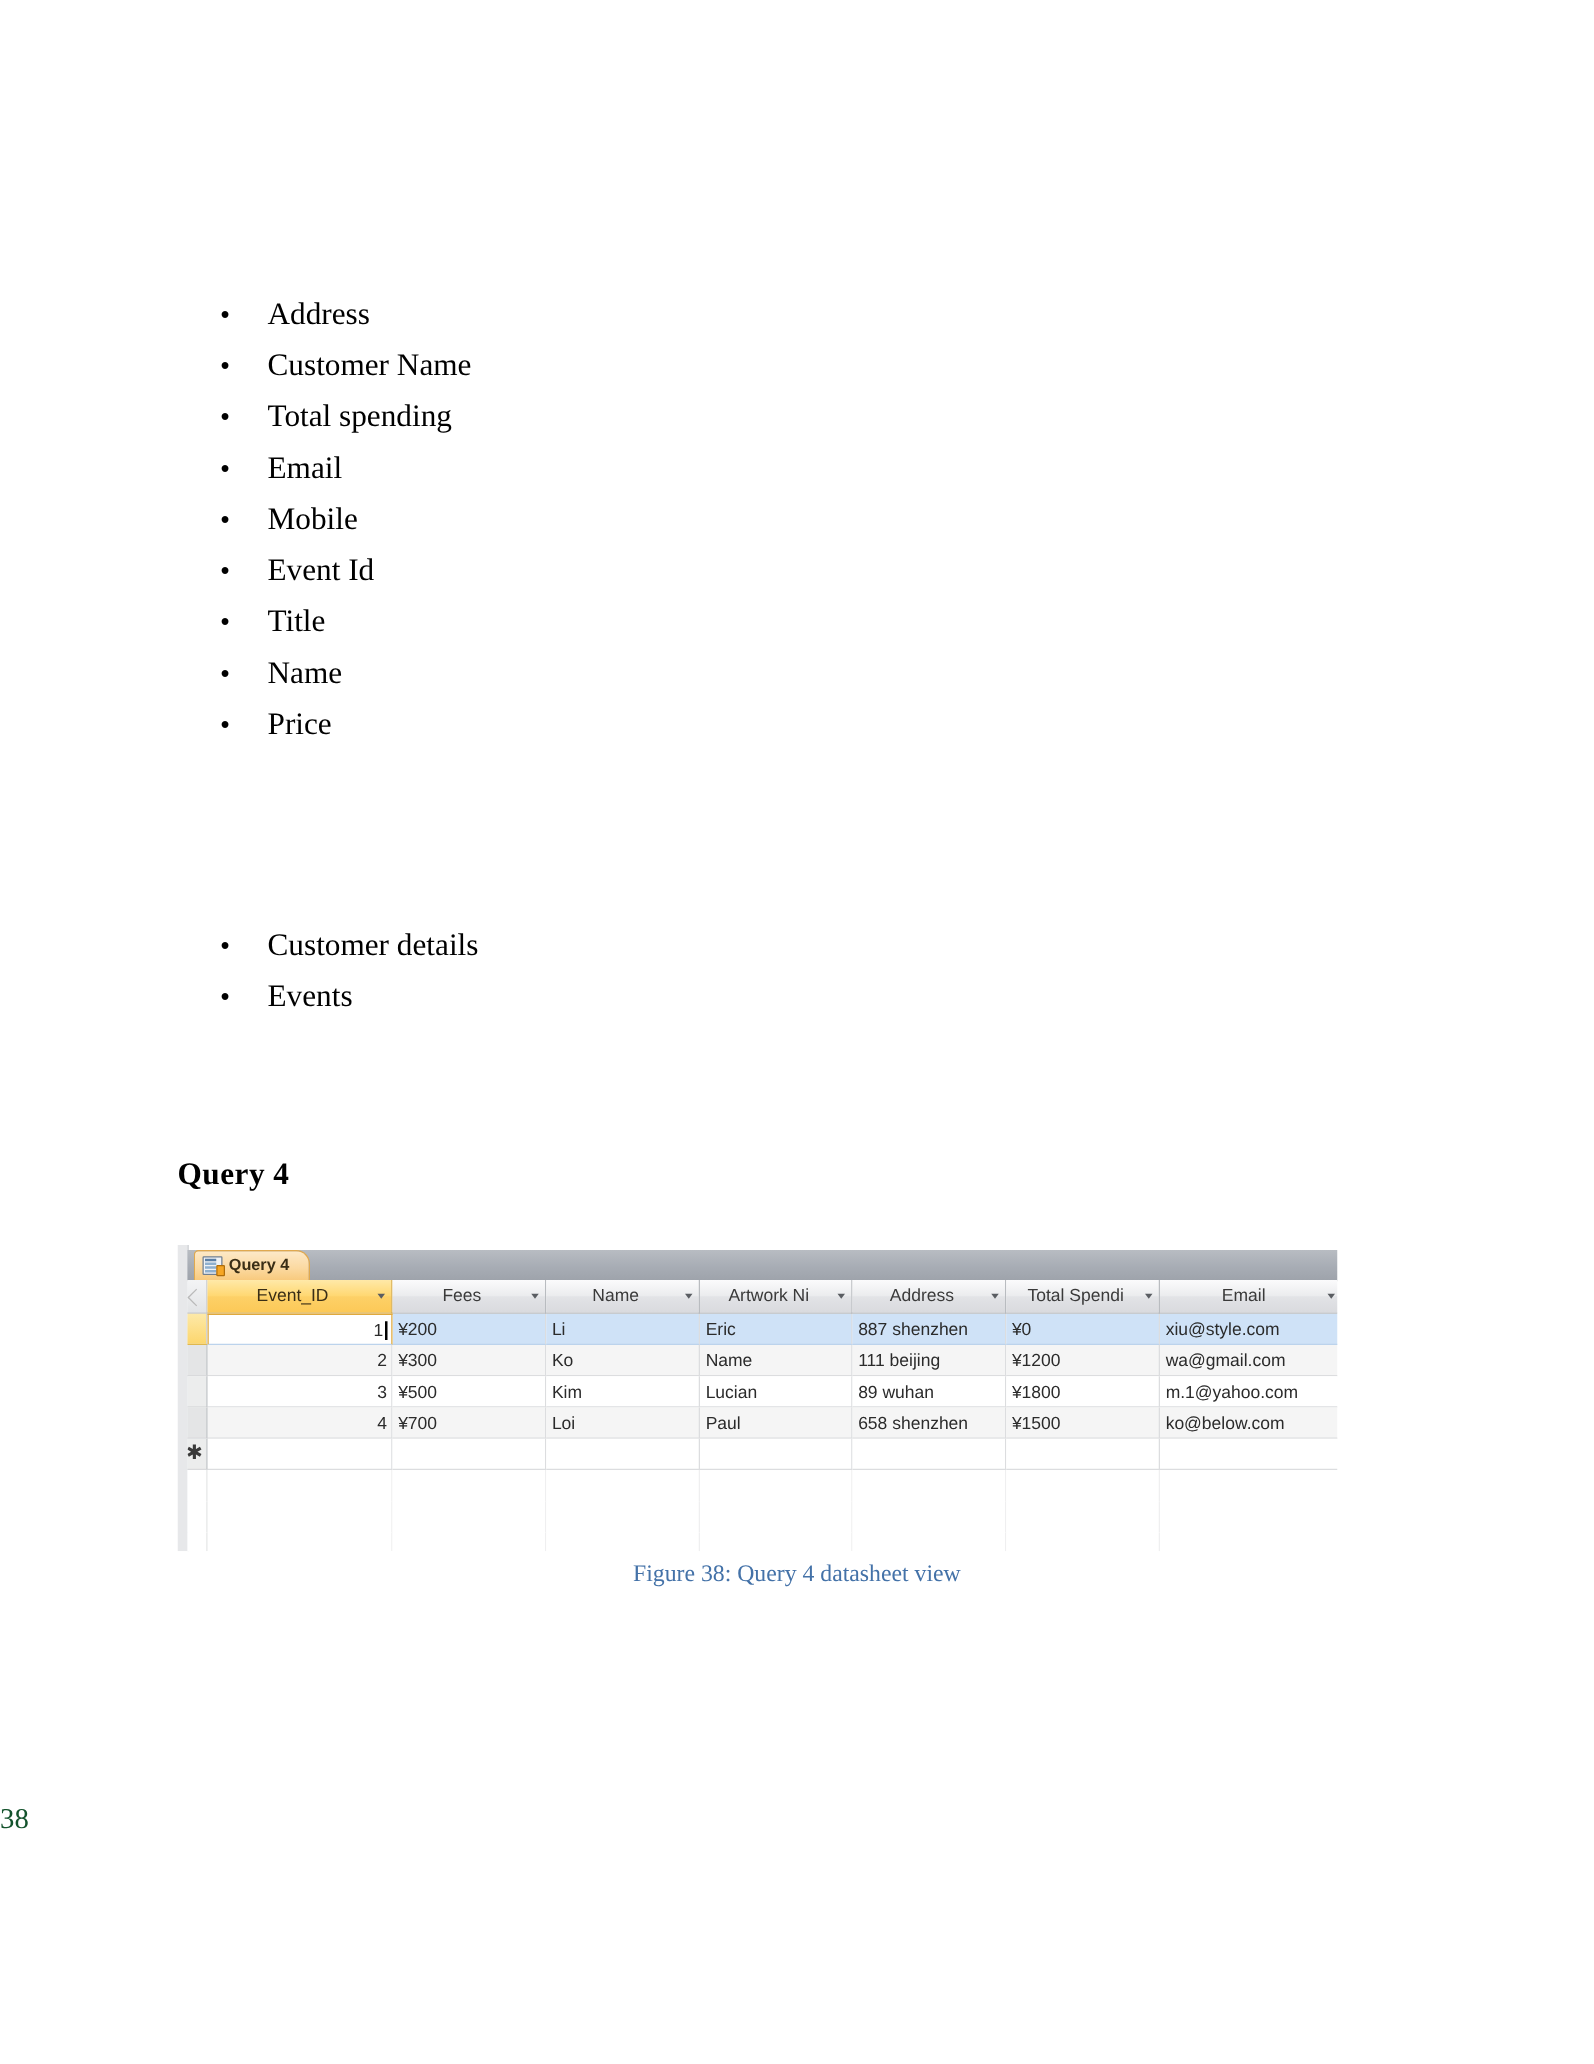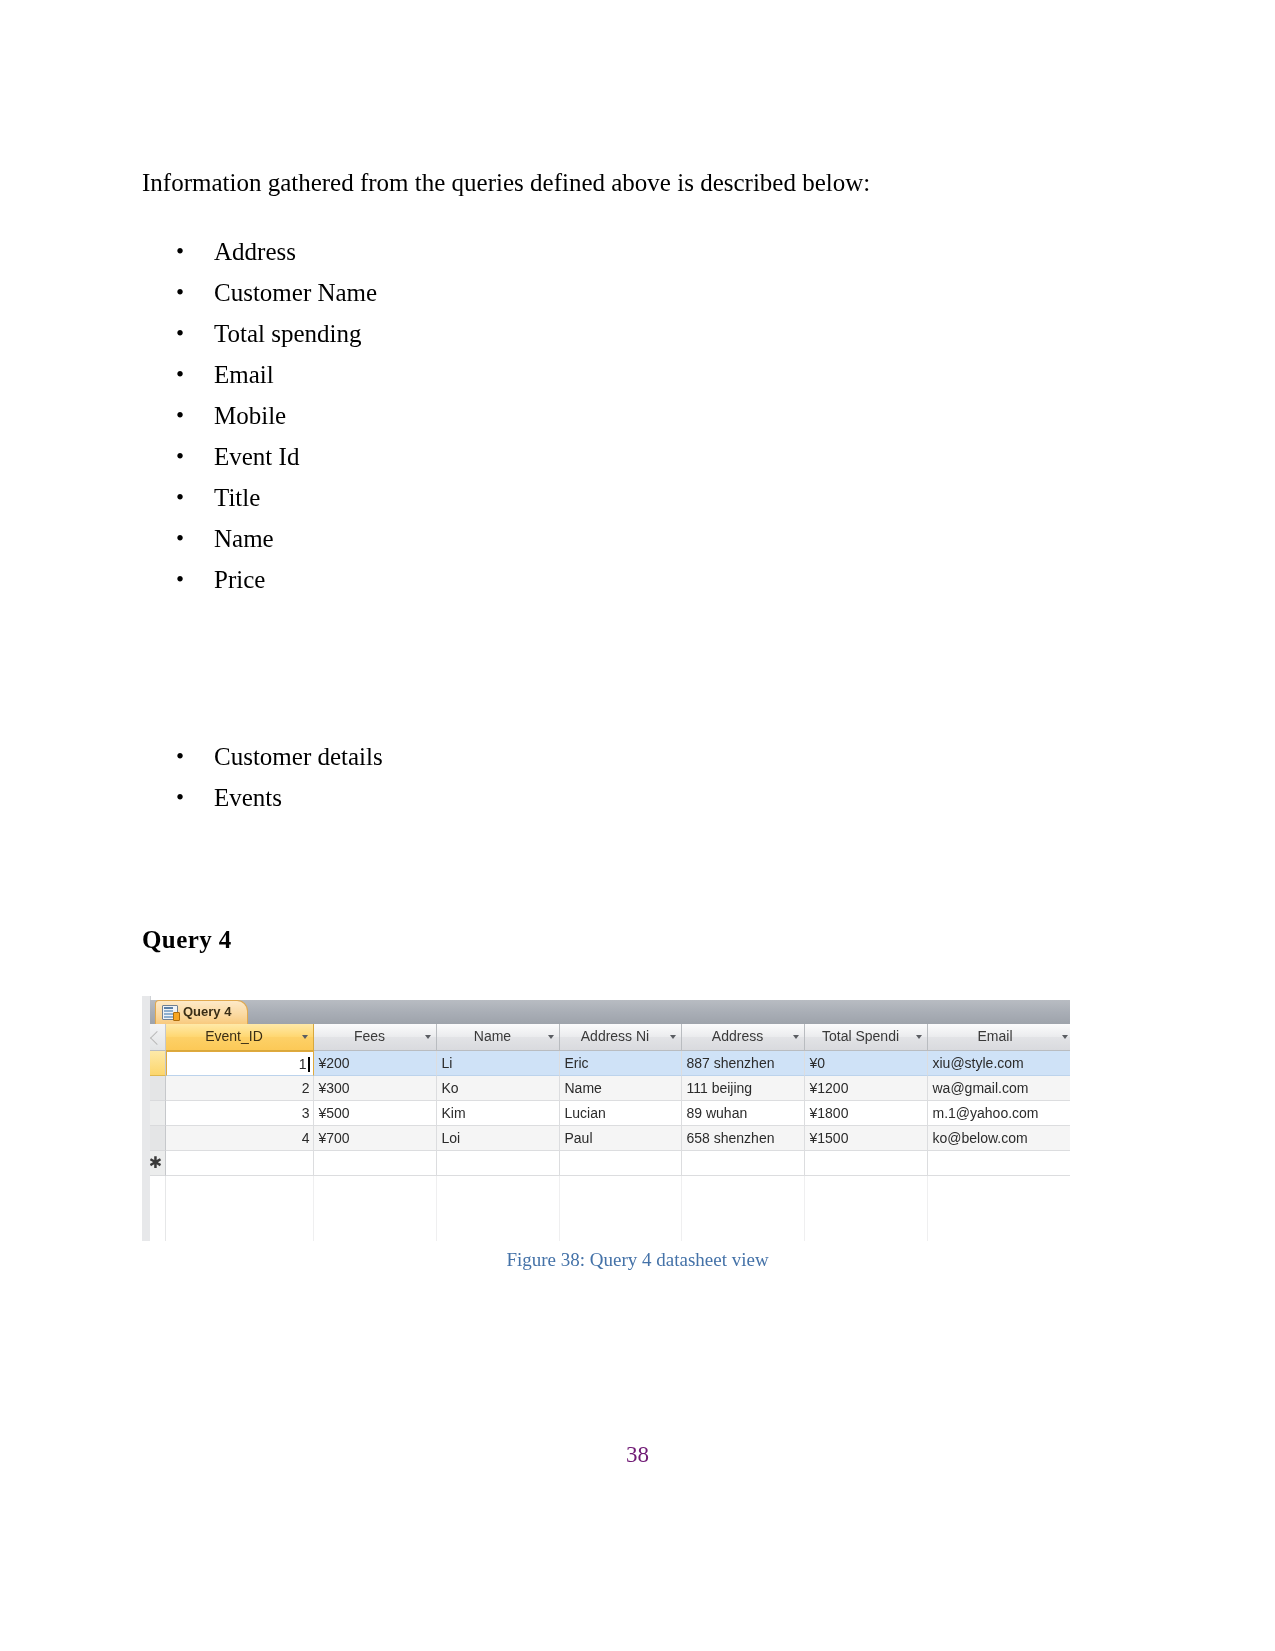--- a/index.html
+++ b/index.html
@@ -71,24 +71,23 @@
     font-weight: bold;
     letter-spacing: 0.4px;
     color: #000;
   }
 
   .page-number {
     position: absolute;
     left: 0;
     right: 0;
     top: 1442px;
-    text-align: center;
     font-family: "Liberation Serif", serif;
     font-size: 23px;
-    color: #701a75;
+    color: #14532d;
   }
 
   
   .figure-wrap {
     position: absolute;
     left: 142px;
     top: 996px;
     width: 928px;
     height: 245px;
   }
@@ -321,21 +320,20 @@
     font-family: "Liberation Serif", serif;
     font-size: 19px;
     color: #4472a8;
   }
 </style>
 </head>
 <body>
 
 <div class="page">
 
-  <p class="para" id="para-1">Information gathered from the queries defined above is described below:</p>
 
   <ul class="bullet-list" id="list-1">
     <li class="bullet-item">Address</li>
     <li class="bullet-item">Customer Name</li>
     <li class="bullet-item">Total spending</li>
     <li class="bullet-item">Email</li>
     <li class="bullet-item">Mobile</li>
     <li class="bullet-item">Event Id</li>
     <li class="bullet-item">Title</li>
     <li class="bullet-item">Name</li>
@@ -373,21 +371,21 @@
           </div>
           <div class="hdr" style="width:123px;flex:0 0 123px">
             <span>Fees</span>
             <span class="caret"></span>
           </div>
           <div class="hdr" style="width:123px;flex:0 0 123px">
             <span>Name</span>
             <span class="caret"></span>
           </div>
           <div class="hdr" style="width:122px;flex:0 0 122px">
-            <span>Address Ni</span>
+            <span>Artwork Ni</span>
             <span class="caret"></span>
           </div>
           <div class="hdr" style="width:123px;flex:0 0 123px">
             <span>Address</span>
             <span class="caret"></span>
           </div>
           <div class="hdr" style="width:123px;flex:0 0 123px">
             <span>Total Spendi</span>
             <span class="caret"></span>
           </div>

